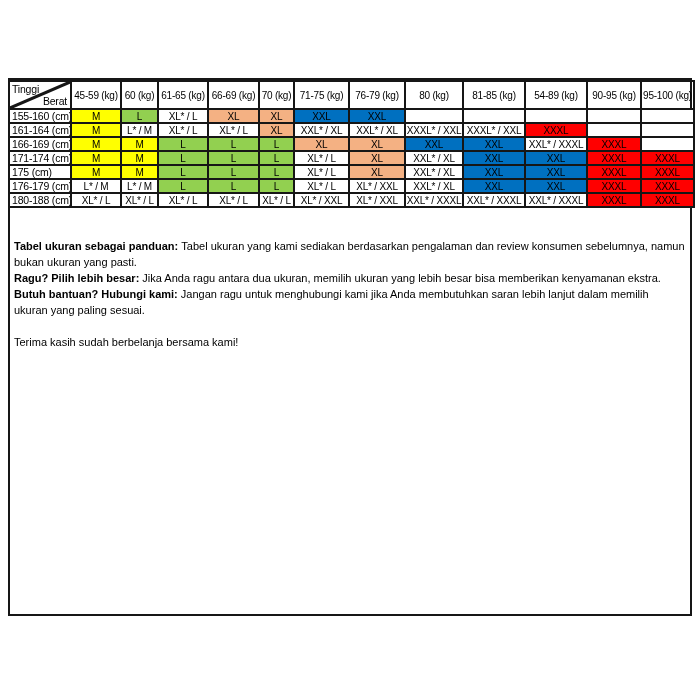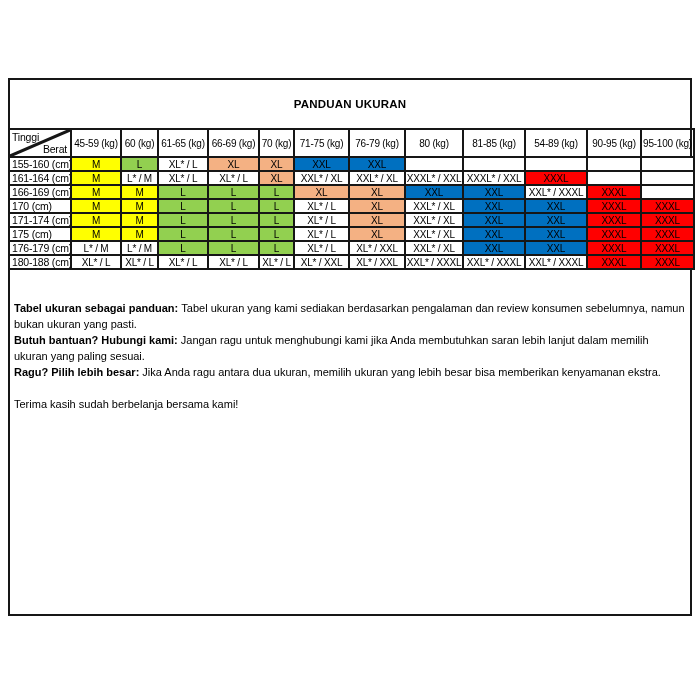--- a/index.html
+++ b/index.html
@@ -80,21 +80,20 @@
   }
   .notes p { margin: 0; }
   .notes .heading { font-weight: bold; margin-bottom: 16px; }
   .notes .closing { margin-top: 16px; }
   .notes b { font-weight: bold; }
 </style>
 </head>
 <body>
 
 <div class="panel">
-  <div class="title">PANDUAN UKURAN</div>
 
   <table class="size-table">
     <colgroup id="cols">
         <col style="width: 62px;">
         <col style="width: 50px;">
         <col style="width: 37px;">
         <col style="width: 50px;">
         <col style="width: 51px;">
         <col style="width: 35px;">
         <col style="width: 55px;">
@@ -168,35 +167,20 @@
           <td style="background-color: rgb(146, 208, 80);">L</td>
           <td style="background-color: rgb(244, 177, 131);">XL</td>
           <td style="background-color: rgb(244, 177, 131);">XL</td>
           <td style="background-color: rgb(0, 112, 192);">XXL</td>
           <td style="background-color: rgb(0, 112, 192);">XXL</td>
           <td style="background-color: rgb(255, 255, 255);">XXL* / XXXL</td>
           <td style="background-color: rgb(255, 0, 0);">XXXL</td>
           <td style="background-color: rgb(255, 255, 255);"></td>
         </tr>
         <tr>
-          <th class="rowlabel">170 (cm)</th>
-          <td style="background-color: rgb(255, 255, 0);">M</td>
-          <td style="background-color: rgb(255, 255, 0);">M</td>
-          <td style="background-color: rgb(146, 208, 80);">L</td>
-          <td style="background-color: rgb(146, 208, 80);">L</td>
-          <td style="background-color: rgb(146, 208, 80);">L</td>
-          <td style="background-color: rgb(255, 255, 255);">XL* / L</td>
-          <td style="background-color: rgb(244, 177, 131);">XL</td>
-          <td style="background-color: rgb(255, 255, 255);">XXL* / XL</td>
-          <td style="background-color: rgb(0, 112, 192);">XXL</td>
-          <td style="background-color: rgb(0, 112, 192);">XXL</td>
-          <td style="background-color: rgb(255, 0, 0);">XXXL</td>
-          <td style="background-color: rgb(255, 0, 0);">XXXL</td>
-        </tr>
-        <tr>
           <th class="rowlabel">171-174 (cm)</th>
           <td style="background-color: rgb(255, 255, 0);">M</td>
           <td style="background-color: rgb(255, 255, 0);">M</td>
           <td style="background-color: rgb(146, 208, 80);">L</td>
           <td style="background-color: rgb(146, 208, 80);">L</td>
           <td style="background-color: rgb(146, 208, 80);">L</td>
           <td style="background-color: rgb(255, 255, 255);">XL* / L</td>
           <td style="background-color: rgb(244, 177, 131);">XL</td>
           <td style="background-color: rgb(255, 255, 255);">XXL* / XL</td>
           <td style="background-color: rgb(0, 112, 192);">XXL</td>
@@ -248,18 +232,18 @@
           <td style="background-color: rgb(255, 255, 255);">XXL* / XXXL</td>
           <td style="background-color: rgb(255, 0, 0);">XXXL</td>
           <td style="background-color: rgb(255, 0, 0);">XXXL</td>
         </tr>
       </tbody>
   </table>
 
   <div class="notes">
     <div id="notes-list">
         <p><b>Tabel ukuran sebagai panduan: </b><span>Tabel ukuran yang kami sediakan berdasarkan pengalaman dan review konsumen sebelumnya, namun bukan ukuran yang pasti.</span></p>
+        <p><b>Ragu? Pilih lebih besar: </b><span>Jika Anda ragu antara dua ukuran, memilih ukuran yang lebih besar bisa memberikan kenyamanan ekstra.</span></p>
         <p><b>Butuh bantuan? Hubungi kami: </b><span>Jangan ragu untuk menghubungi kami jika Anda membutuhkan saran lebih lanjut dalam memilih ukuran yang paling sesuai.</span></p>
-        <p><b>Ragu? Pilih lebih besar: </b><span>Jika Anda ragu antara dua ukuran, memilih ukuran yang lebih besar bisa memberikan kenyamanan ekstra.</span></p>
       </div>
     <p class="closing">Terima kasih sudah berbelanja bersama kami!</p>
   </div>
 </div>
 
 </body></html>

